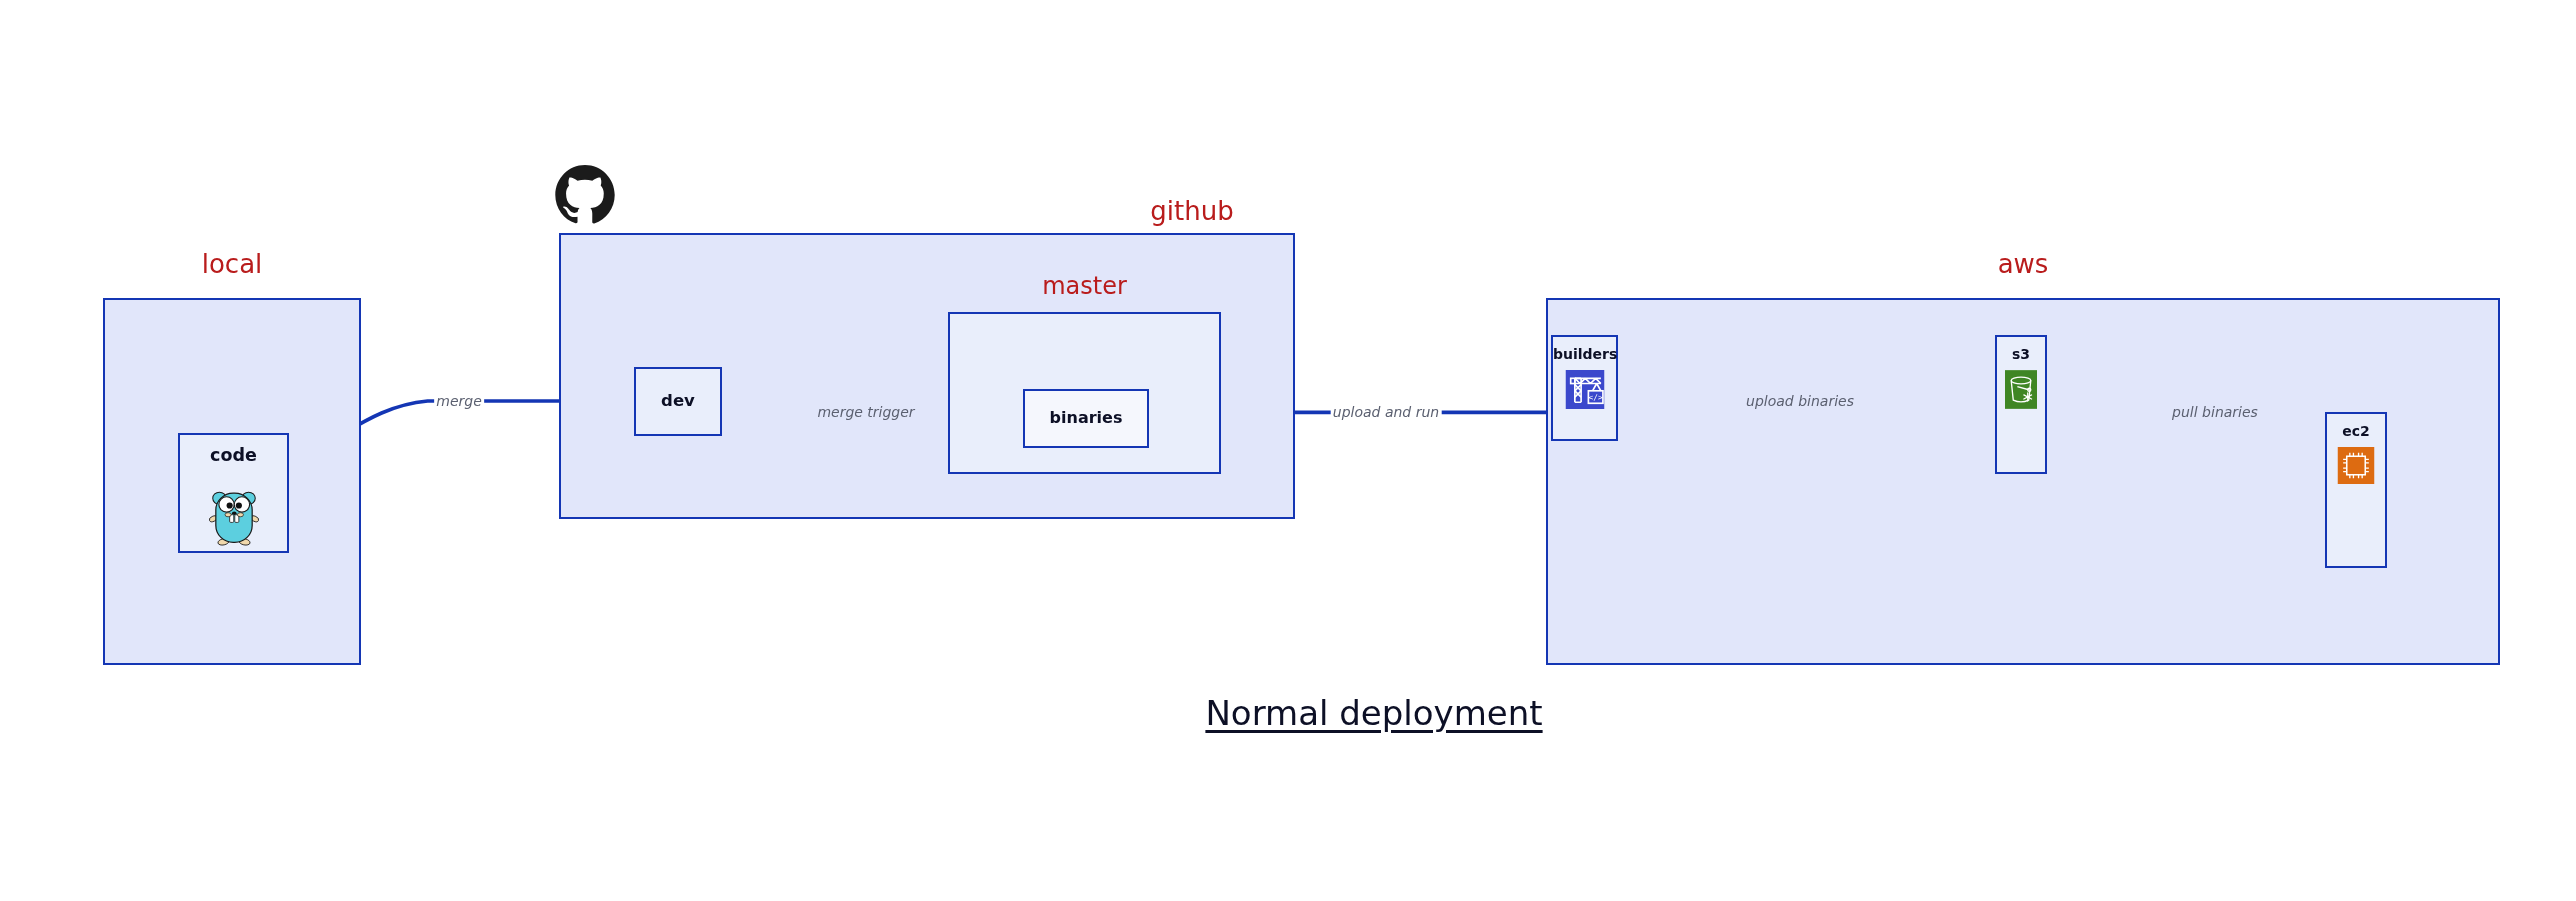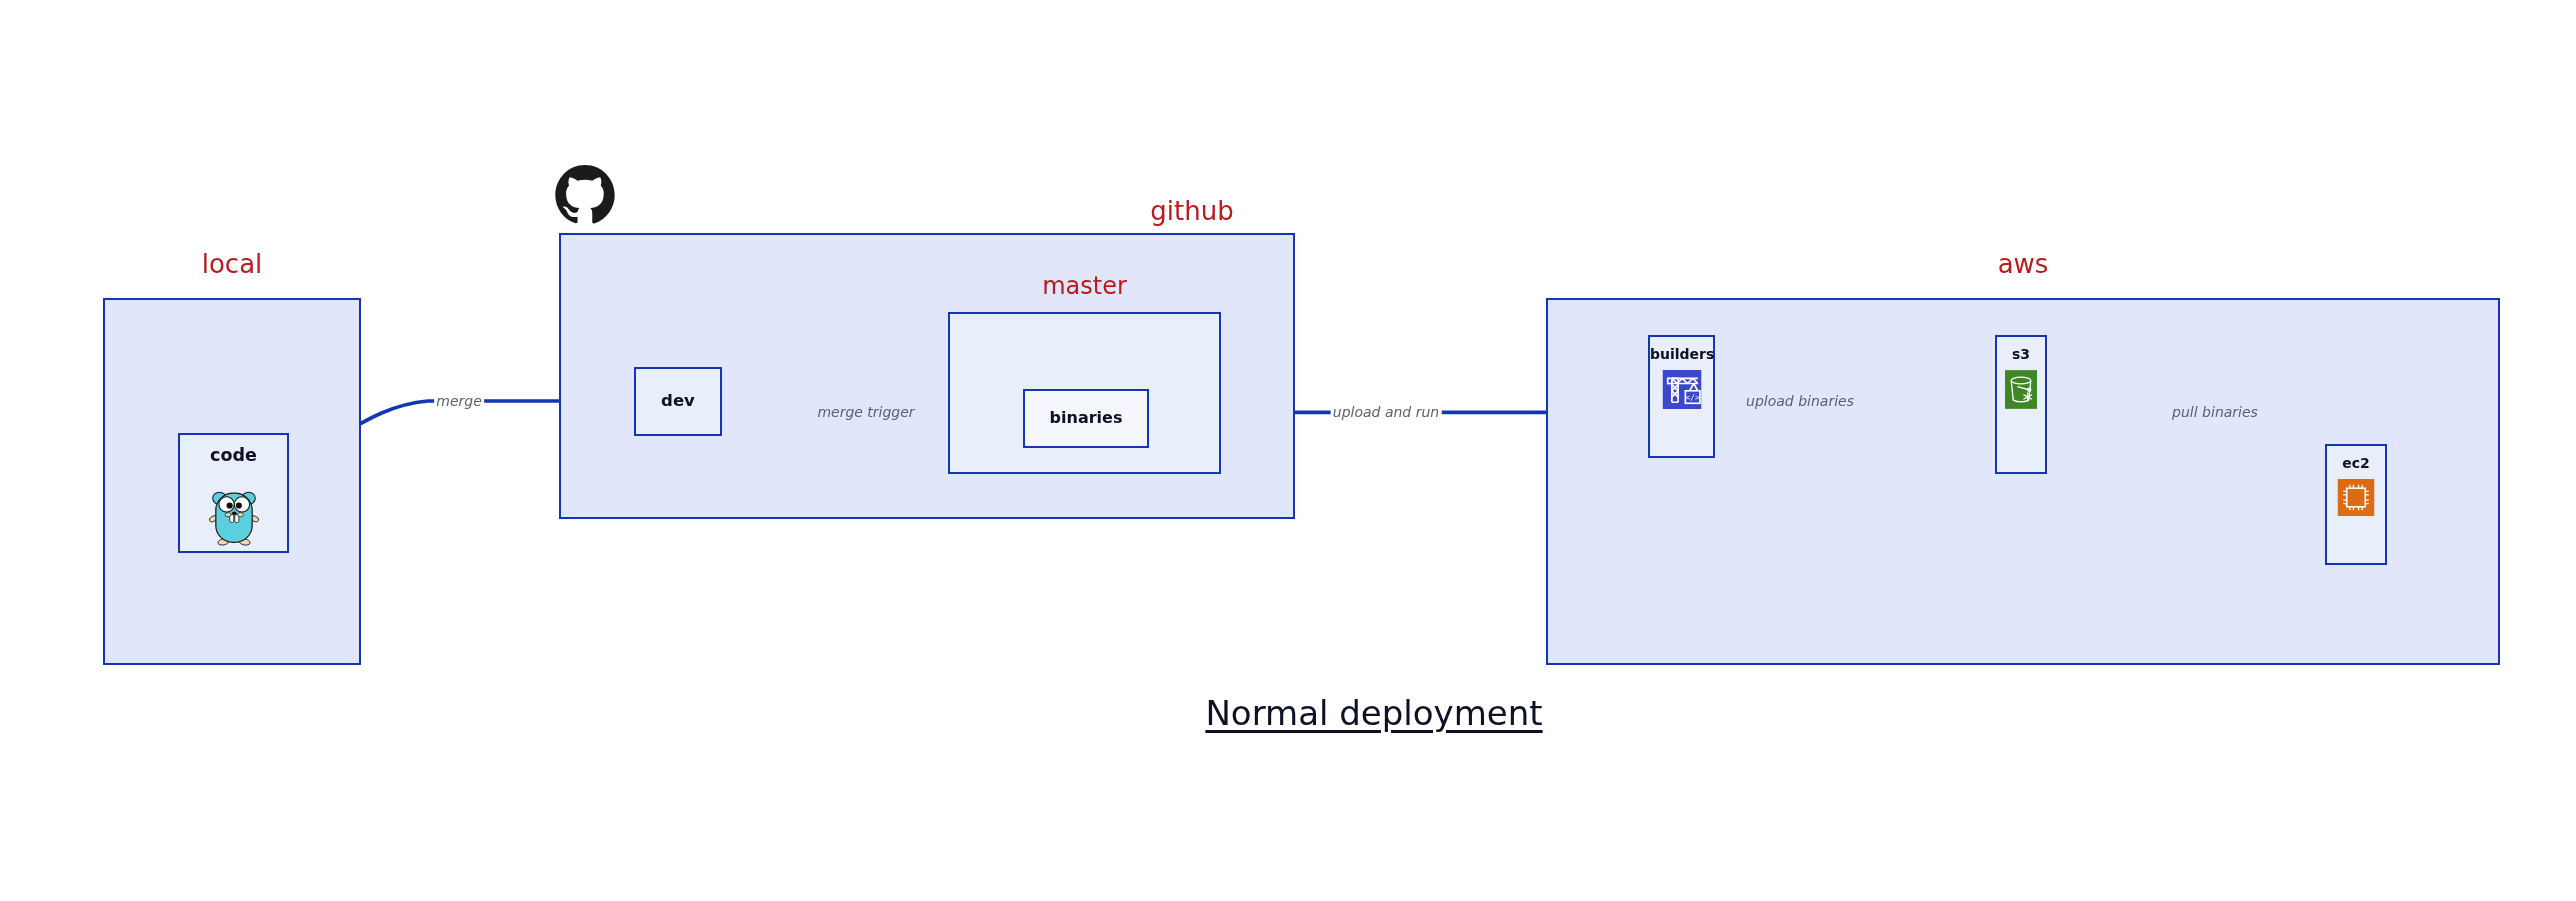--- a/index.html
+++ b/index.html
@@ -169,21 +169,21 @@
   <div class="group-label" style="left:948px; top:272px; width:273px; font-size:24px;">master</div>
   <div class="group" style="left:948px; top:312px; width:273px; height:162px; background:#e9eefb;"></div>
 
   <div class="node-inner" style="left:1023px; top:389px; width:126px; height:59px;">
     <div class="node-label" style="top:17px; font-size:16px;">binaries</div>
   </div>
 
   <div class="group-label" style="left:1546px; top:249px; width:954px; font-size:26px;">aws</div>
   <div class="group" style="left:1546px; top:298px; width:954px; height:367px;"></div>
 
-  <div class="node" style="left:1648px; top:335px; width:67px; height:123px;">
+  <div class="node" style="left:1551px; top:335px; width:67px; height:106px;">
     <div class="node-label" style="top:9.3px; font-size:14px;">builders</div>
     <span class="icon-wrap" style="left:50%; top:33px; transform:translateX(-50%); width:39px; height:39px;">
       <svg viewBox="0 0 75 75" width="39" height="39" xmlns="http://www.w3.org/2000/svg">
         <rect x="0" y="0" width="75" height="75" fill="#3b48cc"></rect>
         <g fill="none" stroke="#ffffff" stroke-width="3.2">
 
           <path d="M18 16 L18 62 M30 16 L30 62 M18 16 L30 16 M18 62 L30 62"></path>
           <path d="M18 28 L30 40 M30 28 L18 40 M18 40 L30 52 M30 40 L18 52"></path>
 
           <rect x="10" y="16" width="8" height="10"></rect>
@@ -211,21 +211,21 @@
           <path d="M24 32 L46 38"></path>
           <circle cx="47" cy="38" r="3"></circle>
         </g>
         <g stroke="#ffffff" stroke-width="2.4" stroke-linecap="round">
           <path d="M44 44 L44 60 M36.5 48 L51.5 56 M51.5 48 L36.5 56"></path>
         </g>
       </svg>
     </span>
   </div>
 
-  <div class="node" style="left:2325px; top:444px; width:62px; height:121px;">
+  <div class="node" style="left:2325px; top:412px; width:62px; height:156px;">
     <div class="node-label" style="top:9.3px; font-size:14px;">ec2</div>
     <span class="icon-wrap" style="left:50%; top:33px; transform:translateX(-50%); width:37px; height:37px;">
       <svg viewBox="0 0 72 72" width="37" height="37" xmlns="http://www.w3.org/2000/svg">
         <rect x="0" y="0" width="72" height="72" fill="#dd6b11"></rect>
         <g stroke="#ffffff" stroke-width="3" fill="none">
           <rect x="18" y="18" width="36" height="36"></rect>
         </g>
         <g stroke="#ffffff" stroke-width="2.6" stroke-linecap="butt">
           <path d="M24 18 L24 11 M31 18 L31 11 M41 18 L41 11 M48 18 L48 11"></path>
           <path d="M24 54 L24 61 M31 54 L31 61 M41 54 L41 61 M48 54 L48 61"></path>

